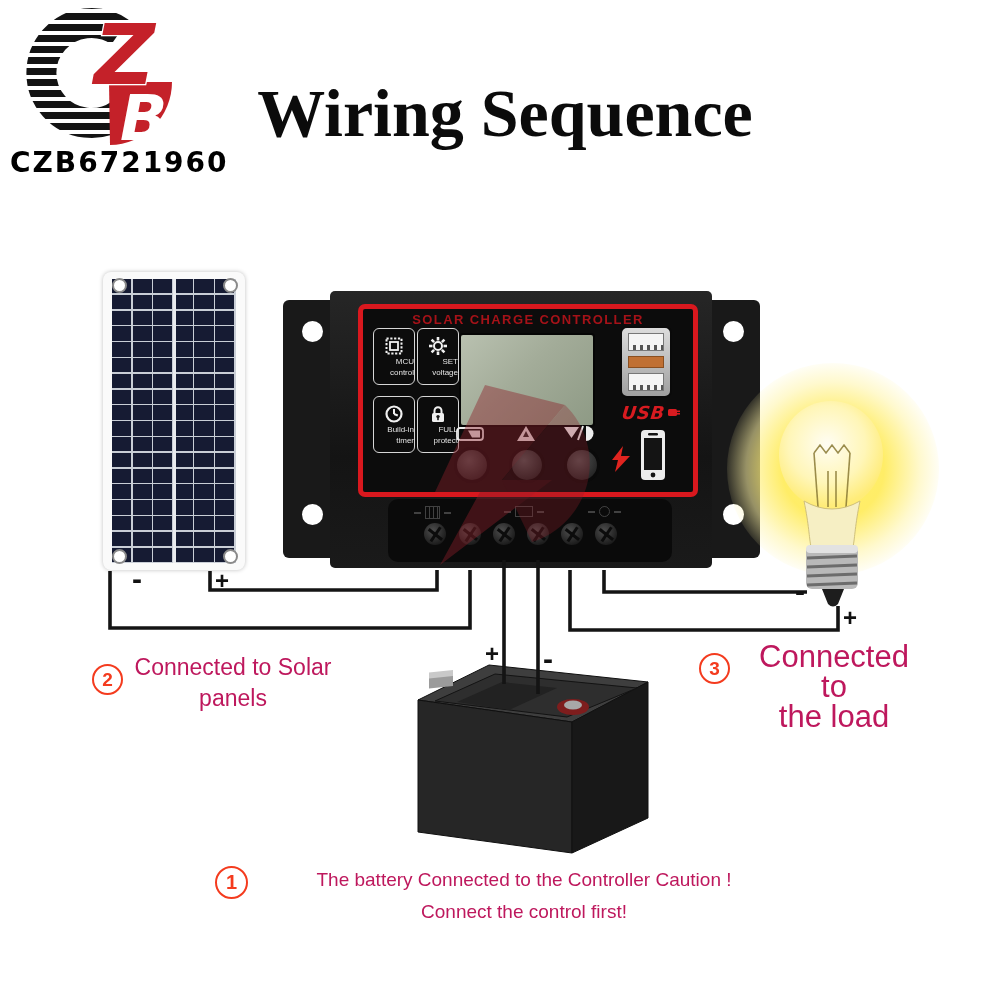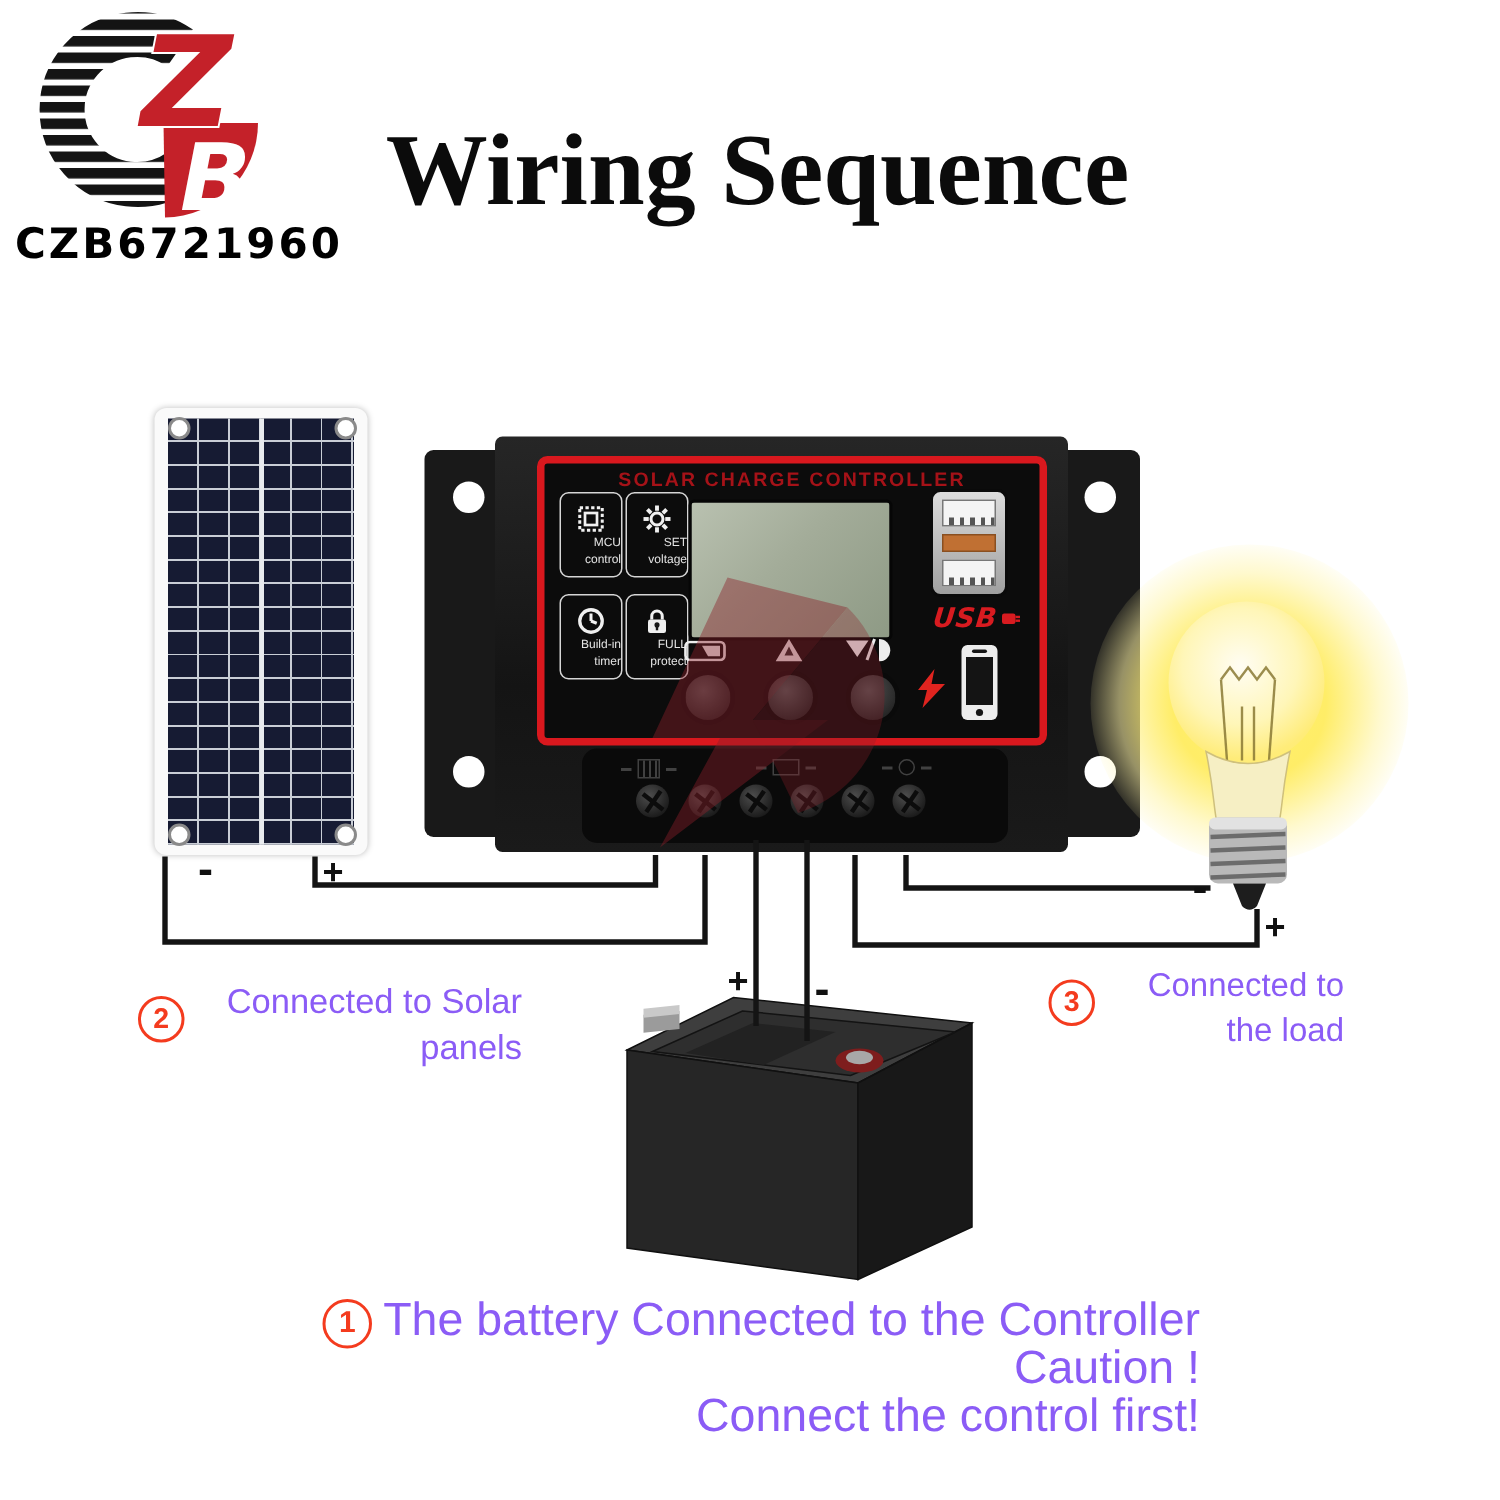--- a/index.html
+++ b/index.html
@@ -65,24 +65,24 @@
         background:radial-gradient(circle,rgba(255,240,110,1) 0%,rgba(255,236,95,.95) 34%,
                    rgba(255,244,165,.55) 58%,rgba(255,250,225,0) 74%);}
   .glass{left:779px;top:401px;width:104px;height:108px;border-radius:50%;
          background:radial-gradient(circle at 46% 40%,#fffdf3 0%,#fff6b8 45%,#ffec79 72%,
                     rgba(255,235,115,0) 96%);}
 
   
   .numcirc{width:27px;height:27px;border-radius:50%;border:2.5px solid #f43b1e;background:#fff;
            color:#f43b1e;font-size:19px;font-weight:bold;display:flex;align-items:center;
            justify-content:center;}
-  .anno{color:#8b5cf6;text-align:right;}
+  .anno{color:#be185d;text-align:center;}
   .anno2{left:118px;top:652px;width:230px;font-size:23px;line-height:31px;}
-  .anno3{left:716px;top:642px;width:180px;font-size:22px;line-height:30px;}
-  .anno1{left:248px;top:864px;width:552px;font-size:31px;line-height:32px;}
+  .anno3{left:744px;top:642px;width:180px;font-size:31px;line-height:30px;}
+  .anno1{left:248px;top:864px;width:552px;font-size:19px;line-height:32px;}
 </style>
 </head>
 <body>
 
 <div class="canvas">
 
   <svg class="abs" style="left:8px;top:2px;width:205px;height:150px" viewBox="0 0 205 150">
     <defs>
       <pattern id="stripes" width="8" height="11" patternUnits="userSpaceOnUse">
         <rect width="8" height="7" fill="#141414"></rect>

